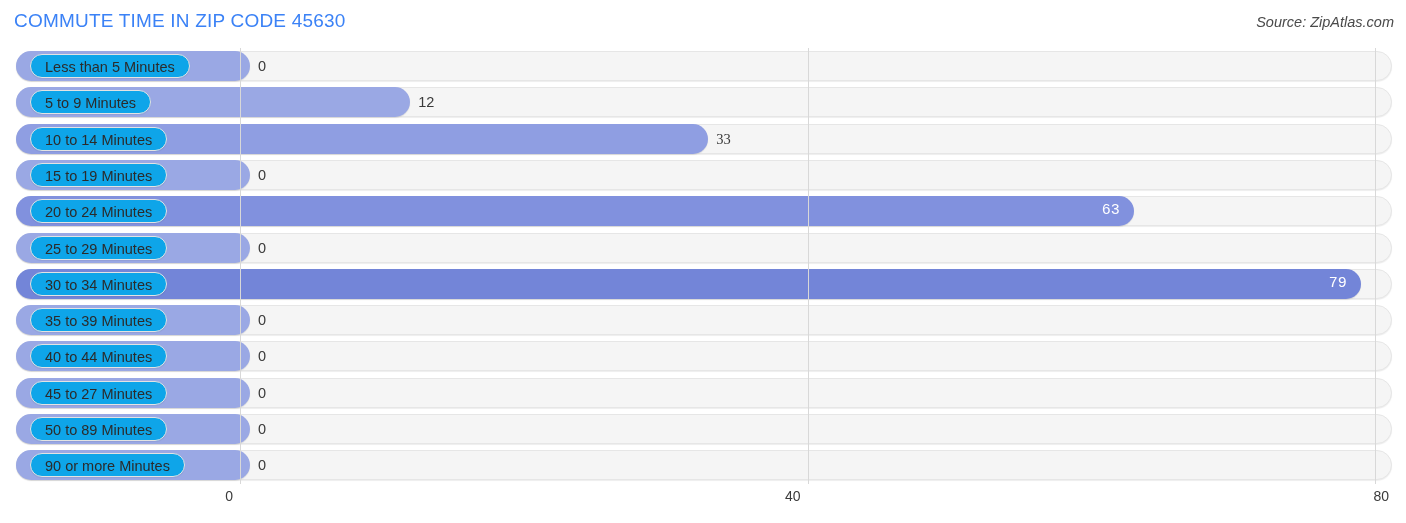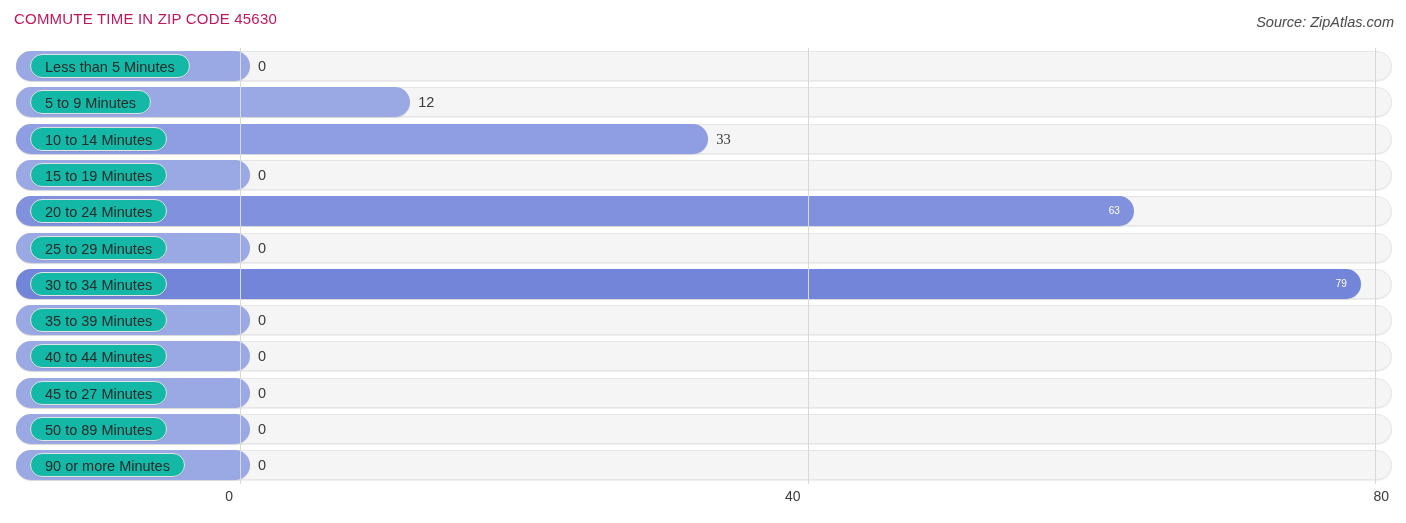--- a/index.html
+++ b/index.html
@@ -26,22 +26,22 @@
     position: absolute;
     top: 0;
     left: 0;
     width: 1406px;
     height: 46px;
   }
   .chart-title {
     position: absolute;
     left: 14px;
     top: 10px;
-    font-size: 15px;
-    color: #be185d;
+    font-size: 19px;
+    color: #3b82f6;
     letter-spacing: 0.2px;
     white-space: nowrap;
   }
   .chart-source {
     position: absolute;
     right: 12px;
     top: 14px;
     font-size: 14.5px;
     font-style: italic;
     color: #4a4a4a;
@@ -125,21 +125,21 @@
   }
 
   
   .cat-pill {
     position: absolute;
     left: 30px;
     top: 5px;
     height: 24px;
     line-height: 24px;
     padding: 0 14px;
-    background: #14b8a6;
+    background: #0ea5e9;
     border: 1px solid #e3e3e3;
     border-radius: 13px;
     font-size: 14.5px;
     color: #2b2b2b;
     white-space: nowrap;
     box-sizing: border-box;
     z-index: 3;
     box-shadow: 0 1px 1px rgba(0,0,0,0.06);
   }
 
@@ -154,24 +154,25 @@
     white-space: nowrap;
     z-index: 3;
   }
 
   
   .val-in {
     position: absolute;
     top: 2px;
     height: 30px;
     line-height: 30px;
-    font-size: 10px;
+    font-size: 15px;
     color: #ffffff;
     white-space: nowrap;
     z-index: 3;
+    font-family: Liberation Mono, monospace;
   }
 
   
   .axis {
     position: absolute;
     left: 0;
     top: 484px;
     width: 1406px;
     height: 39px;
   }

